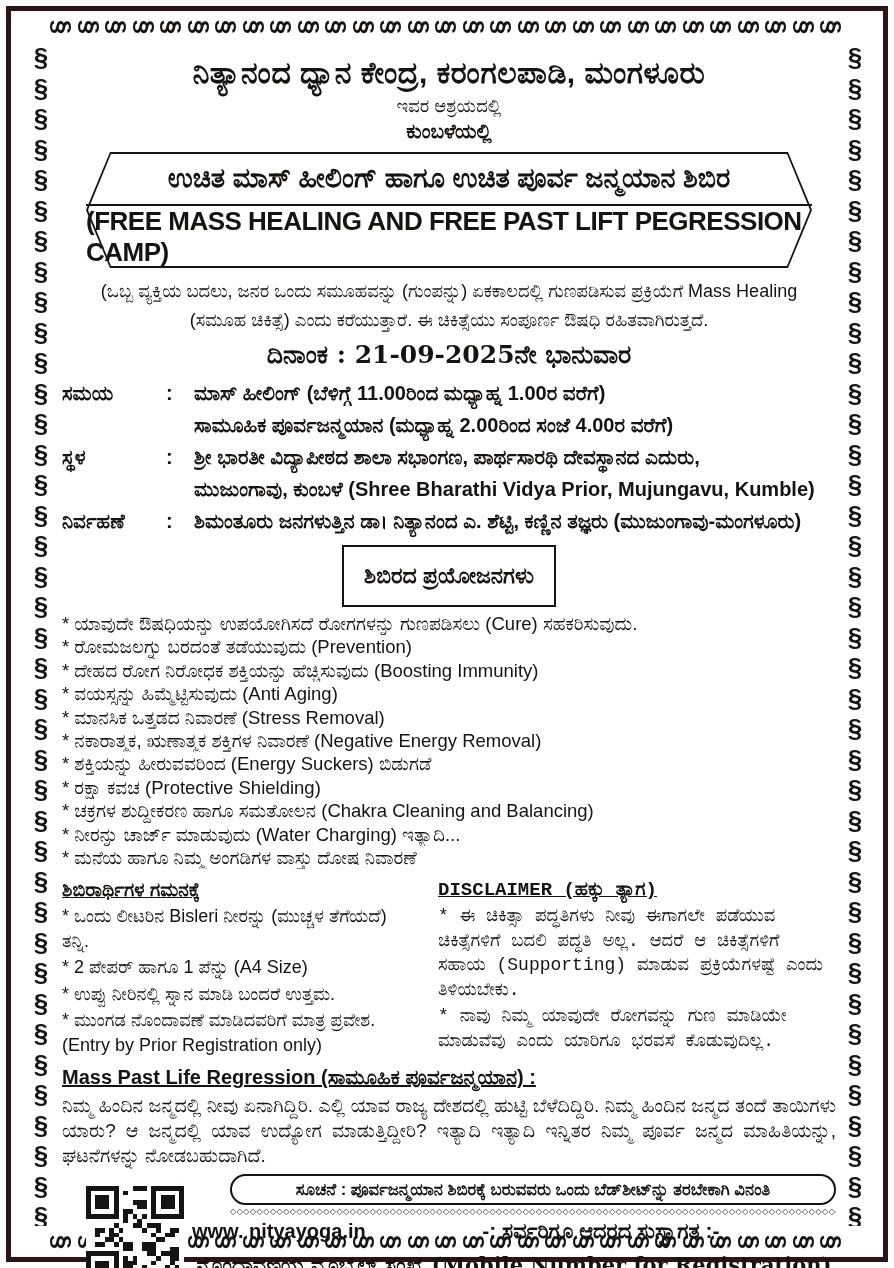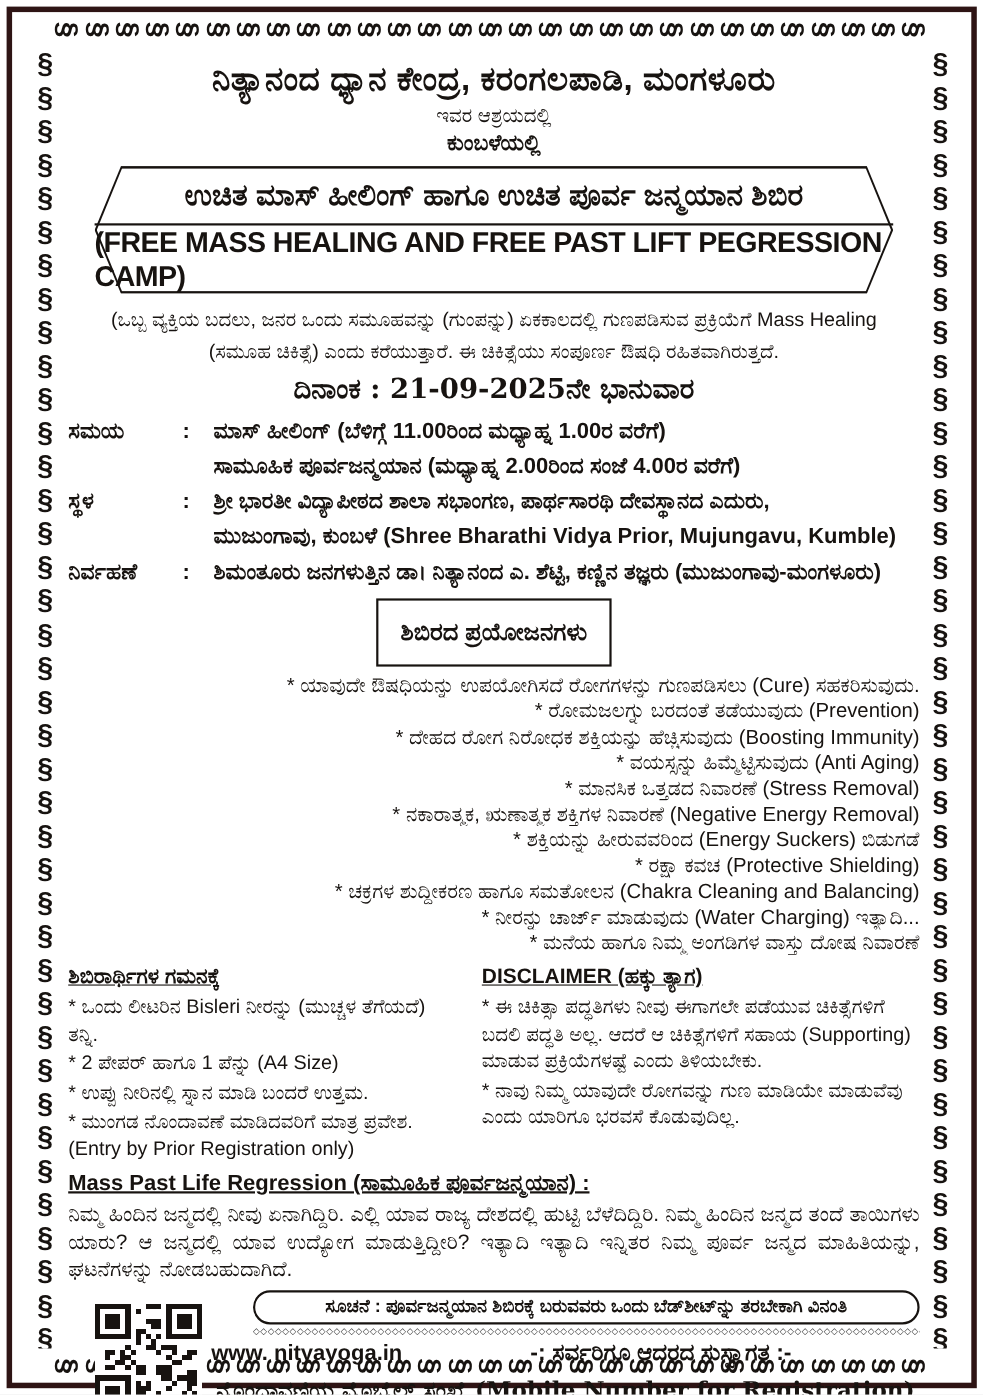--- a/index.html
+++ b/index.html
@@ -40,25 +40,25 @@
     border-top:2px solid var(--ink);letter-spacing:-0.5px;}
   .intro{text-align:center;font-size:18px;line-height:29px;margin-top:9px;}
   .dateline{text-align:center;font-size:25px;font-weight:bold;margin-top:5px;font-family:"DejaVu Serif",serif;}
   .details{margin-top:7px;font-size:20px;font-weight:bold;}
   .drow{display:flex;line-height:32px;}
   .dlabel{width:104px;flex:none;}
   .dcolon{width:28px;flex:none;}
   .dtext{flex:1;white-space:nowrap;overflow:hidden;}
   .bhead-wrap{text-align:center;margin:8px 0 5px;}
   .bhead{display:inline-block;border:2px solid var(--ink);padding:16px 20px;font-size:22px;font-weight:bold;}
-  .bullets{font-size:18.5px;line-height:23.4px;text-align:right;}
+  .bullets{font-size:18.5px;line-height:23.4px;}
   .bullet{white-space:nowrap;overflow:hidden;}
   .cols{display:flex;margin-top:10px;}
   .col-l{width:46%;flex:none;padding-right:14px;}
-  .col-r{flex:1;padding-left:6px;}
+  .col-r{flex:1;padding-left:6px;font-family:Liberation Mono, monospace;}
   .col-head{font-size:19px;font-weight:bold;text-decoration:underline;margin-bottom:3px;}
   .col-item{font-size:18px;line-height:24.5px;margin:0 0 2px;}
   .mplr-title{font-size:20px;font-weight:bold;text-decoration:underline;margin-top:7px;}
   .mplr-body{font-size:19px;line-height:25px;text-align:justify;margin-top:4px;}
   .footer-area{position:relative;margin-top:6px;height:150px;}
   .notice{margin-left:168px;border:2px solid var(--ink);border-radius:18px;padding:4px 14px;
     font-size:16.5px;font-weight:bold;text-align:center;}
   .diamonds{margin-left:168px;font-size:8px;line-height:9px;letter-spacing:0.5px;
     white-space:nowrap;overflow:hidden;margin-top:2px;color:#2a2a2a;}
   .qr-wrap{position:absolute;left:8px;top:12px;width:130px;text-align:center;}

